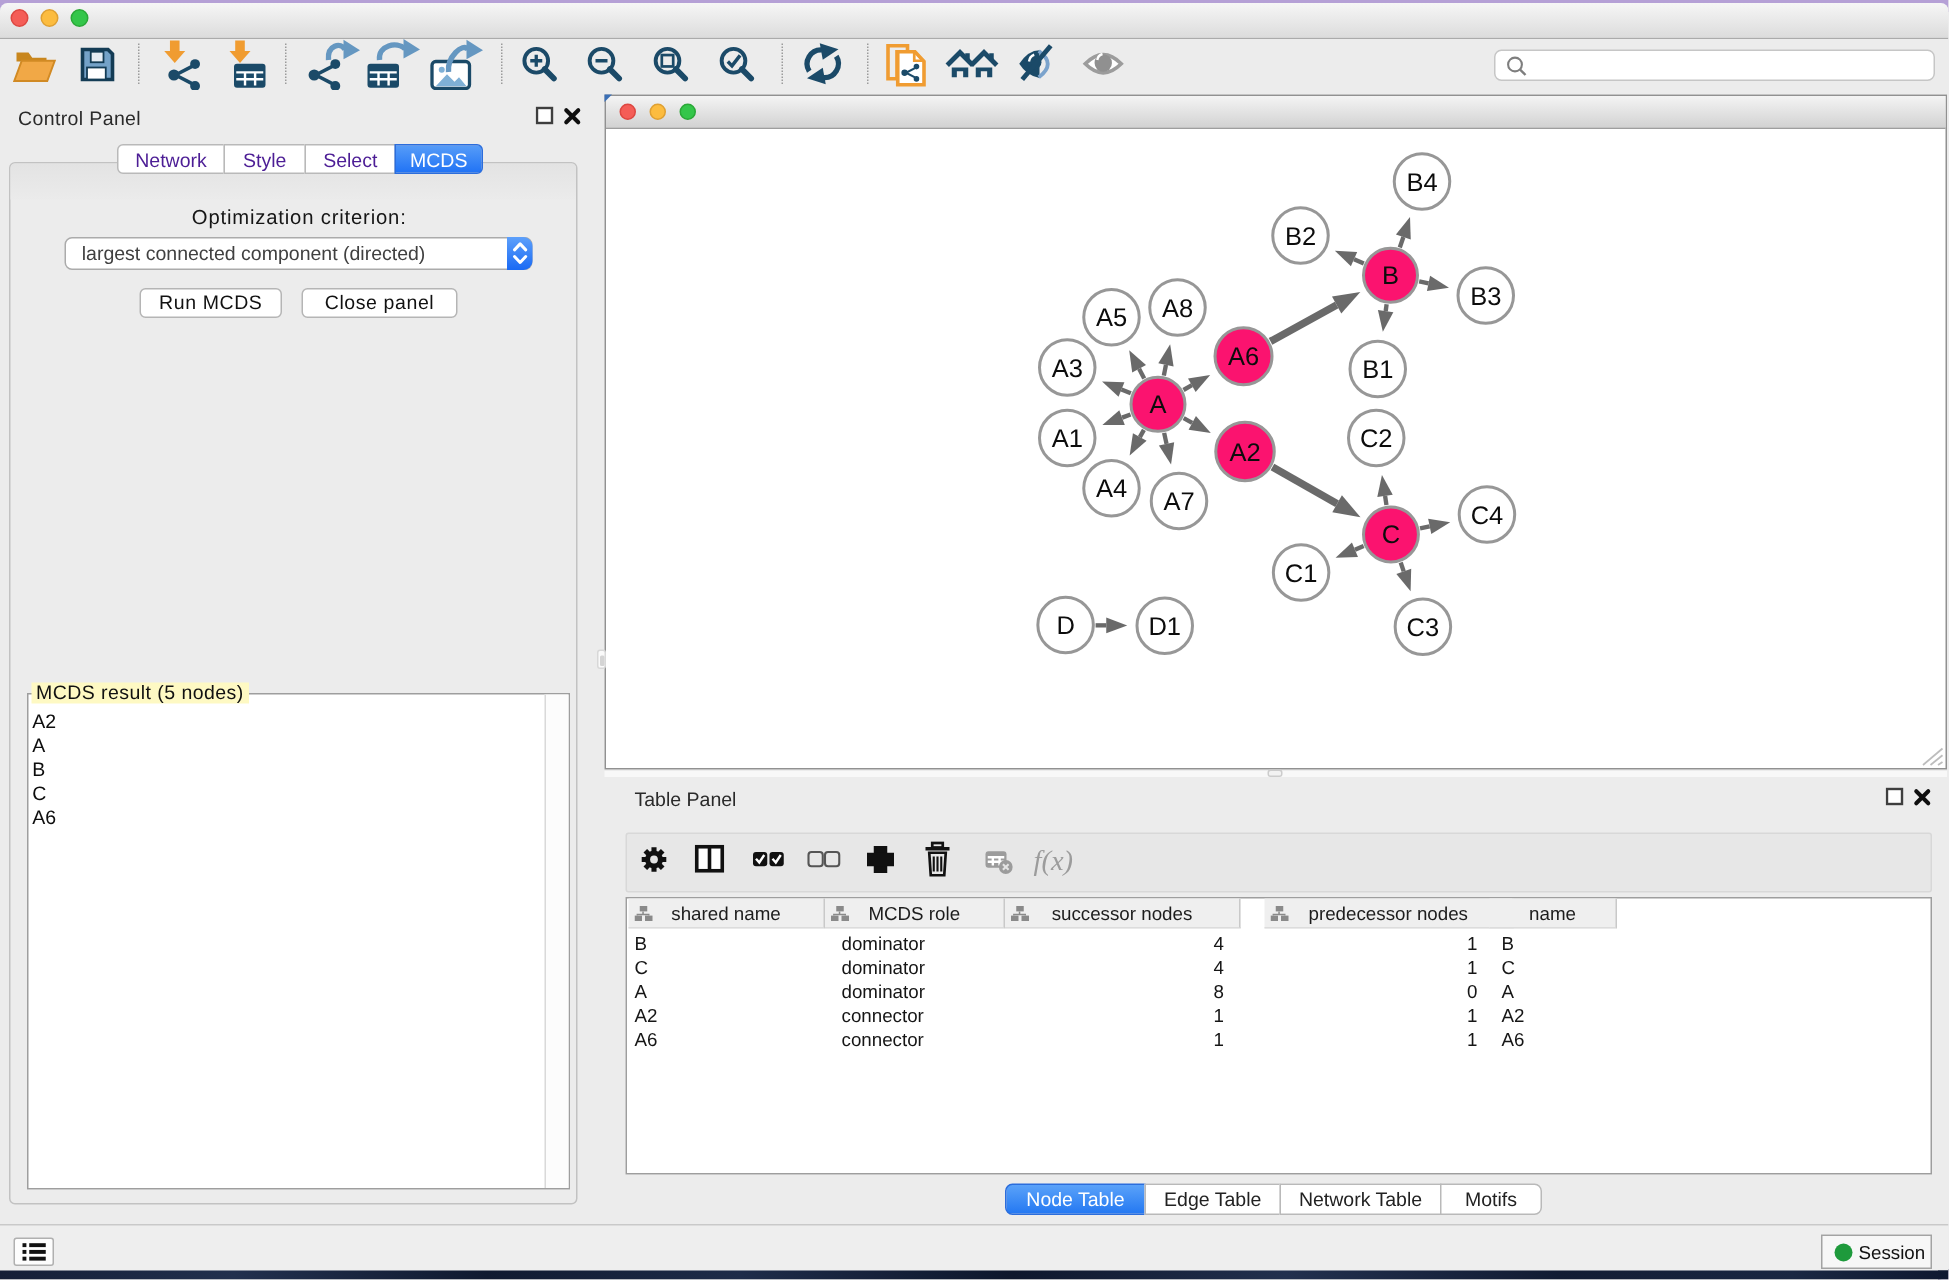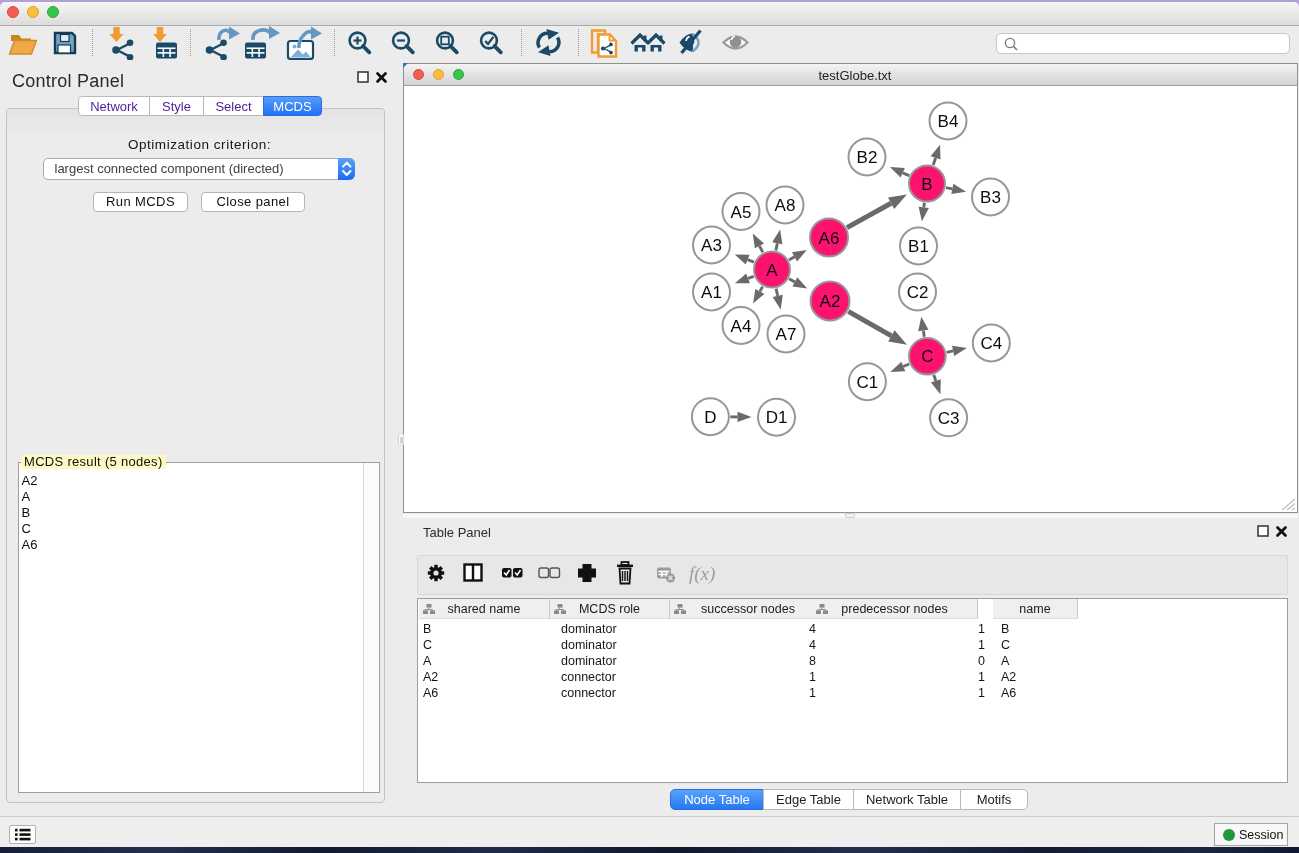--- a/index.html
+++ b/index.html
@@ -12,21 +12,21 @@
     border-radius:5px 5px 0 0; }
   .tl { position:absolute; top:3.5px; width:12px; height:12px; border-radius:50%; }
   .title-text { position:absolute; top:5px; width:100%; text-align:center;
     font-size:13.5px; color:#3e3e3e; }
   .toolbar { left:0; top:26px; width:1299px; height:34px; background:#ececec; }
   .tsep { position:absolute; top:3px; height:27px; width:0;
     border-left:1px dotted #9b9b9b; }
   .searchbox { position:absolute; left:996px; top:7px; width:294px; height:21px;
     background:#fff; border:1px solid #c6c6c6; border-radius:5px; }
   
-  .cp-title { left:12px; top:71px; font-size:18px; color:#2a2a2a; letter-spacing:0.25px; }
+  .cp-title { left:12px; top:71px; font-size:13px; color:#2a2a2a; letter-spacing:0.25px; }
   .panebox { left:6px; top:108px; width:379px; height:695px; background:#ececec;
     border:1px solid #c2c2c2; border-radius:4px; }
   .paneshade { left:7px; top:109px; width:377px; height:24px;
     background:linear-gradient(#e3e3e3,#ebebeb); border-radius:3px 3px 0 0; }
   .tab { position:absolute; top:96px; height:20px; background:#fff;
     border:1px solid #b9b9b9; font-size:13px; color:#4c1d95; text-align:center;
     line-height:19px; }
   .tabsel { background:linear-gradient(#569cf8,#2173f5); color:#fff;
     border-color:#2b6ddc; border-radius:0 4px 4px 0; }
   .opt-label { left:10px; top:137px; width:379px; text-align:center; font-size:13.5px;
@@ -223,21 +223,20 @@
 <div class="abs mcds-box"></div>
 <div class="abs mcds-scroll"></div>
 <div class="abs mcds-label">MCDS result (5 nodes)</div>
 <div class="abs mcds-list">A2<br>A<br>B<br>C<br>A6</div>
 
 <div class="abs netwin">
   <div class="net-titlebar">
     <div class="ntl" style="left:9px;background:#f45d57;border:1px solid #dd4741;"></div>
     <div class="ntl" style="left:29px;background:#fcbc3f;border:1px solid #dfa032;"></div>
     <div class="ntl" style="left:49px;background:#34c64a;border:1px solid #2aa837;"></div>
-    <div class="net-title">testGlobe.txt</div>
   </div>
   <svg width="16" height="14" style="position:absolute;right:1px;bottom:1px" xmlns="http://www.w3.org/2000/svg">
       <g stroke="#bdbdbd" stroke-width="1.2">
         <line x1="15" y1="2" x2="2" y2="13"></line>
         <line x1="15" y1="6.5" x2="7" y2="13"></line>
         <line x1="15" y1="11" x2="12" y2="13"></line>
       </g>
     </svg>
 </div>
 <svg width="893" height="426" style="position:absolute;left:404px;top:86px" xmlns="http://www.w3.org/2000/svg">
@@ -409,21 +408,21 @@
       <svg width="14" height="12" style="position:absolute;left:4px;top:4px" xmlns="http://www.w3.org/2000/svg">
         <g transform="translate(0,1)" fill="#8a8a8a">
           <rect x="3.5" y="0" width="5" height="3.6"></rect>
           <rect x="0" y="6.4" width="5" height="3.6"></rect>
           <rect x="7" y="6.4" width="5" height="3.6"></rect>
           <path d="M5.7,3.6 v1.6 M1.9,6.4 V5.6 h7.6 v0.8" fill="none" stroke="#8a8a8a" stroke-width="1"></path>
         </g>
       </svg>
       <div class="tbl-htext">successor nodes</div>
     </div>
-    <div class="tbl-header" style="left:394px;width:166px;">
+    <div class="tbl-header" style="left:425px;width:166px;">
       <svg width="14" height="12" style="position:absolute;left:4px;top:4px" xmlns="http://www.w3.org/2000/svg">
         <g transform="translate(0,1)" fill="#8a8a8a">
           <rect x="3.5" y="0" width="5" height="3.6"></rect>
           <rect x="0" y="6.4" width="5" height="3.6"></rect>
           <rect x="7" y="6.4" width="5" height="3.6"></rect>
           <path d="M5.7,3.6 v1.6 M1.9,6.4 V5.6 h7.6 v0.8" fill="none" stroke="#8a8a8a" stroke-width="1"></path>
         </g>
       </svg>
       <div class="tbl-htext">predecessor nodes</div>
     </div>

